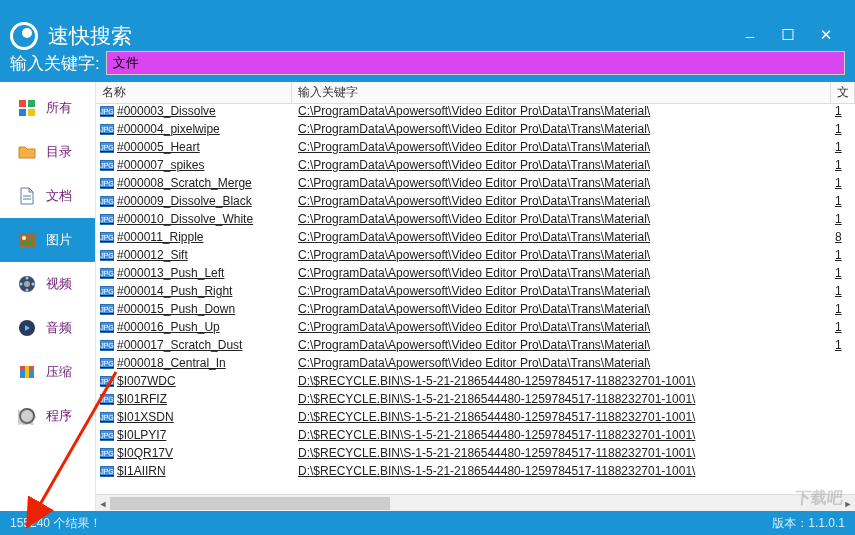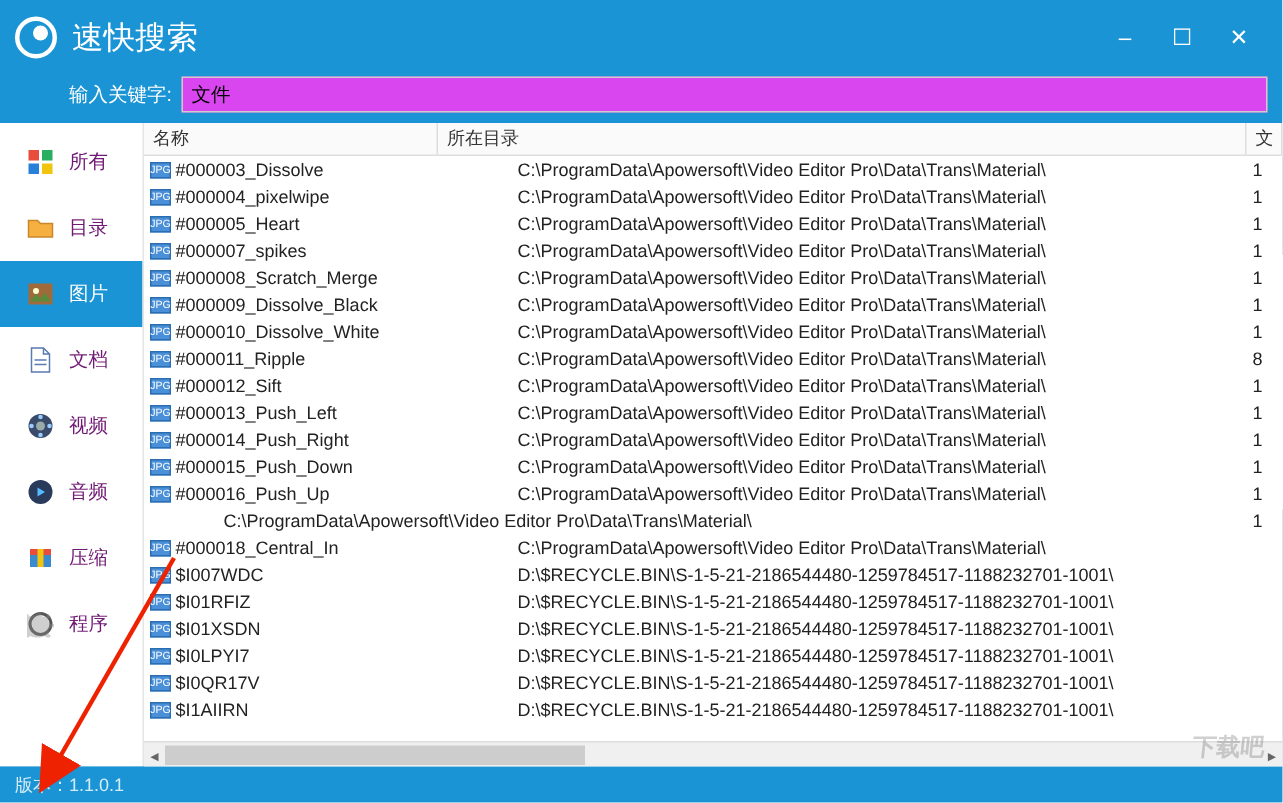--- a/index.html
+++ b/index.html
@@ -1,51 +1,51 @@
 <!DOCTYPE html>
 <html><head>
 <meta charset="utf-8">
 <style>
 * { margin: 0; padding: 0; box-sizing: border-box; font-family: "Microsoft YaHei", "Segoe UI", sans-serif; }
 body { width: 855px; height: 535px; background: #fff; overflow: hidden; position: relative; }
 .window { width: 100%; height: 100%; display: flex; flex-direction: column; background: #1a94d4; }
 
 
-.titlebar { height: 50px; display: flex; align-items: center; padding: 0 10px; color: #fff; }
+.titlebar { height: 50px; display: flex; align-items: flex-end; padding: 0 10px; color: #fff; }
 .app-logo { width: 28px; height: 28px; border: 3px solid #fff; border-radius: 50%; margin-right: 10px; position: relative; display: flex; align-items: center; justify-content: center; }
 .app-logo::after { content:""; width: 10px; height: 10px; background:#fff; border-radius:50%; position:absolute; right:3px; top:3px;}
 .app-title { font-size: 21px; font-weight: 400; flex: 1; }
 .win-controls { display: flex; gap: 0; }
 .win-btn { width: 38px; height: 30px; display:flex; align-items:center; justify-content:center; color:#fff; font-size:15px; cursor:pointer; }
 
 
 .searchbar { height: 32px; display:flex; align-items:center; padding: 0 10px 6px 10px; gap:6px; }
-.search-label { color:#fff; font-size:13px;margin-left:36px; }
+.search-label { color:#fff; font-size:17px; }
 .search-input { flex:1; height:24px; padding:2px 6px; font-size:13px; border:1px solid #ccc; background:#d946ef; outline:none; }
 
 
 .main { flex:1; display:flex; background:#fff; min-height:0; }
 
 
 .sidebar { width: 95px; background:#fff; display:flex; flex-direction:column; padding-top:4px; }
 .side-item { height: 44px; display:flex; align-items:center; padding-left:18px; gap:10px; font-size:13px; color:#701a75; cursor:pointer; }
 .side-item.active { background:#1a94d4; color:#fff; }
 .side-icon { width:18px; height:18px; display:inline-block; }
 
 
 .content { flex:1; display:flex; flex-direction:column; border-left:1px solid #e5e5e5; min-width:0; }
 .table-header { height:22px; display:flex; background:#fafafa; border-bottom:1px solid #ddd; font-size:12px; color:#333; }
 .th { padding:3px 6px; border-right:1px solid #ddd; display:flex; align-items:center; }
 .th-name { width:196px; }
 .th-path { flex:1; }
 .th-ext { width:24px; }
 .table-body { flex:1; overflow:hidden; position:relative; }
-.row { height:18px; display:flex; font-size:12px; color:#222; align-items:center; }
+.row { height:18px; display:flex; font-size:12px; color:#222; align-items:flex-start;text-decoration:underline; }
 .cell-name { width:196px; padding-left:4px; display:flex; align-items:center; gap:3px; white-space:nowrap; overflow:hidden; }
-.cell-path { flex:1; padding-left:6px; white-space:nowrap; overflow:hidden;margin-left:47px; }
+.cell-path { flex:1; padding-left:6px; white-space:nowrap; overflow:hidden; }
 .cell-ext { width:24px; padding-left:4px; }
 .file-ico { width:14px; height:11px; background:#4a90d9; border:1px solid #2a6db0; font-size:7px; color:#fff; display:inline-flex; align-items:center; justify-content:center; line-height:1; flex-shrink:0; }
 .hscroll { height:17px; background:#f0f0f0; border-top:1px solid #ddd; position:relative; }
 .hscroll-thumb { position:absolute; left:14px; top:2px; width:280px; height:13px; background:#cdcdcd; }
 .hscroll-arrow { position:absolute; top:0; width:14px; height:17px; display:flex; align-items:center; justify-content:center; font-size:9px; color:#666; }
 .hscroll-arrow.left{left:0;} .hscroll-arrow.right{right:0;}
 
 
 .statusbar { height:24px; background:#1a94d4; color:#d4ecf9; display:flex; align-items:center; padding:0 10px; font-size:12px; }
 .status-left { flex:1; }
@@ -87,36 +87,36 @@
               <rect x="10" y="10" width="7" height="7" fill="#f1c40f"></rect>
             </svg></span>
           <span>所有</span>
         </div>
         <div class="side-item">
           <span class="side-icon"><svg viewBox="0 0 18 18">
               <path d="M1 4h6l2 2h8v9H1z" fill="#f5b041" stroke="#c9862a"></path>
             </svg></span>
           <span>目录</span>
         </div>
-        <div class="side-item active">
-          <span class="side-icon"><svg viewBox="0 0 18 18">
-              <rect x="1" y="2" width="16" height="14" fill="#a06a3a"></rect>
-              <circle cx="6" cy="7" r="2" fill="#fefdd2"></circle>
-              <path d="M2 14l4-5 3 3 3-4 4 6z" fill="#5a8a3a"></path>
-            </svg></span>
-          <span>图片</span>
-        </div>
         <div class="side-item">
           <span class="side-icon"><svg viewBox="0 0 18 18">
               <path d="M3 1h8l4 4v12H3z" fill="#fff" stroke="#5a7ab0"></path>
               <path d="M11 1v4h4" fill="none" stroke="#5a7ab0"></path>
               <line x1="5" y1="9" x2="13" y2="9" stroke="#5a7ab0"></line>
               <line x1="5" y1="12" x2="13" y2="12" stroke="#5a7ab0"></line>
             </svg></span>
           <span>文档</span>
+        </div>
+        <div class="side-item active">
+          <span class="side-icon"><svg viewBox="0 0 18 18">
+              <rect x="1" y="2" width="16" height="14" fill="#a06a3a"></rect>
+              <circle cx="6" cy="7" r="2" fill="#fefdd2"></circle>
+              <path d="M2 14l4-5 3 3 3-4 4 6z" fill="#5a8a3a"></path>
+            </svg></span>
+          <span>图片</span>
         </div>
         <div class="side-item">
           <span class="side-icon"><svg viewBox="0 0 18 18">
               <circle cx="9" cy="9" r="8" fill="#3a4a6a"></circle>
               <circle cx="9" cy="9" r="3" fill="#9aa"></circle>
               <circle cx="9" cy="3" r="1.5" fill="#9cf"></circle>
               <circle cx="15" cy="9" r="1.5" fill="#9cf"></circle>
               <circle cx="9" cy="15" r="1.5" fill="#9cf"></circle>
               <circle cx="3" cy="9" r="1.5" fill="#9cf"></circle>
             </svg></span>
@@ -141,21 +141,21 @@
           <span class="side-icon"><svg viewBox="0 0 18 18">
               <circle cx="9" cy="9" r="7" fill="none" stroke="#555" stroke-width="2"></circle>
               <path d="M9 1l1 3h3l1-2 2 2-2 2 1 3 3 0 0 2-3 1-1 3 2 2-2 2-2-2-3 1-1 3-2 0-1-3-3-1-2 2-2-2 2-2-1-3-3-1 0-2 3 0 1-3-2-2 2-2 2 2 3-1z" fill="#888" opacity="0.4"></path>
             </svg></span>
           <span>程序</span>
         </div>
       </div>
     <div class="content">
       <div class="table-header">
         <div class="th th-name">名称</div>
-        <div class="th th-path">所在目录</div>
+        <div class="th th-path">输入关键字</div>
         <div class="th th-ext">文</div>
       </div>
       <div class="table-body" id="tbody">
           <div class="row">
             <div class="cell-name">
               <span class="file-ico">JPG</span>
               <span>#000003_Dissolve</span>
             </div>
             <div class="cell-path">C:\ProgramData\Apowersoft\Video Editor Pro\Data\Trans\Material\</div>
             <div class="cell-ext">1</div>
@@ -250,20 +250,24 @@
           </div>
           <div class="row">
             <div class="cell-name">
               <span class="file-ico">JPG</span>
               <span>#000016_Push_Up</span>
             </div>
             <div class="cell-path">C:\ProgramData\Apowersoft\Video Editor Pro\Data\Trans\Material\</div>
             <div class="cell-ext">1</div>
           </div>
           <div class="row">
+            <div class="cell-name">
+              <span class="file-ico">JPG</span>
+              <span>#000017_Scratch_Dust</span>
+            </div>
             <div class="cell-path">C:\ProgramData\Apowersoft\Video Editor Pro\Data\Trans\Material\</div>
             <div class="cell-ext">1</div>
           </div>
           <div class="row">
             <div class="cell-name">
               <span class="file-ico">JPG</span>
               <span>#000018_Central_In</span>
             </div>
             <div class="cell-path">C:\ProgramData\Apowersoft\Video Editor Pro\Data\Trans\Material\</div>
             <div class="cell-ext"></div>
@@ -319,20 +323,23 @@
         </div>
       <div class="hscroll">
         <div class="hscroll-arrow left">◄</div>
         <div class="hscroll-thumb"></div>
         <div class="hscroll-arrow right">►</div>
       </div>
     </div>
   </div>
 
   <div class="statusbar">
+    <div class="status-left">
+      <span>155240</span><span> 个结果！</span>
+    </div>
     <div class="status-right">
       <span>版本：</span><span>1.1.0.1</span>
     </div>
   </div>
 
 </div>
 
 <div class="watermark">下载吧</div>
 
 <svg class="arrow-overlay">

